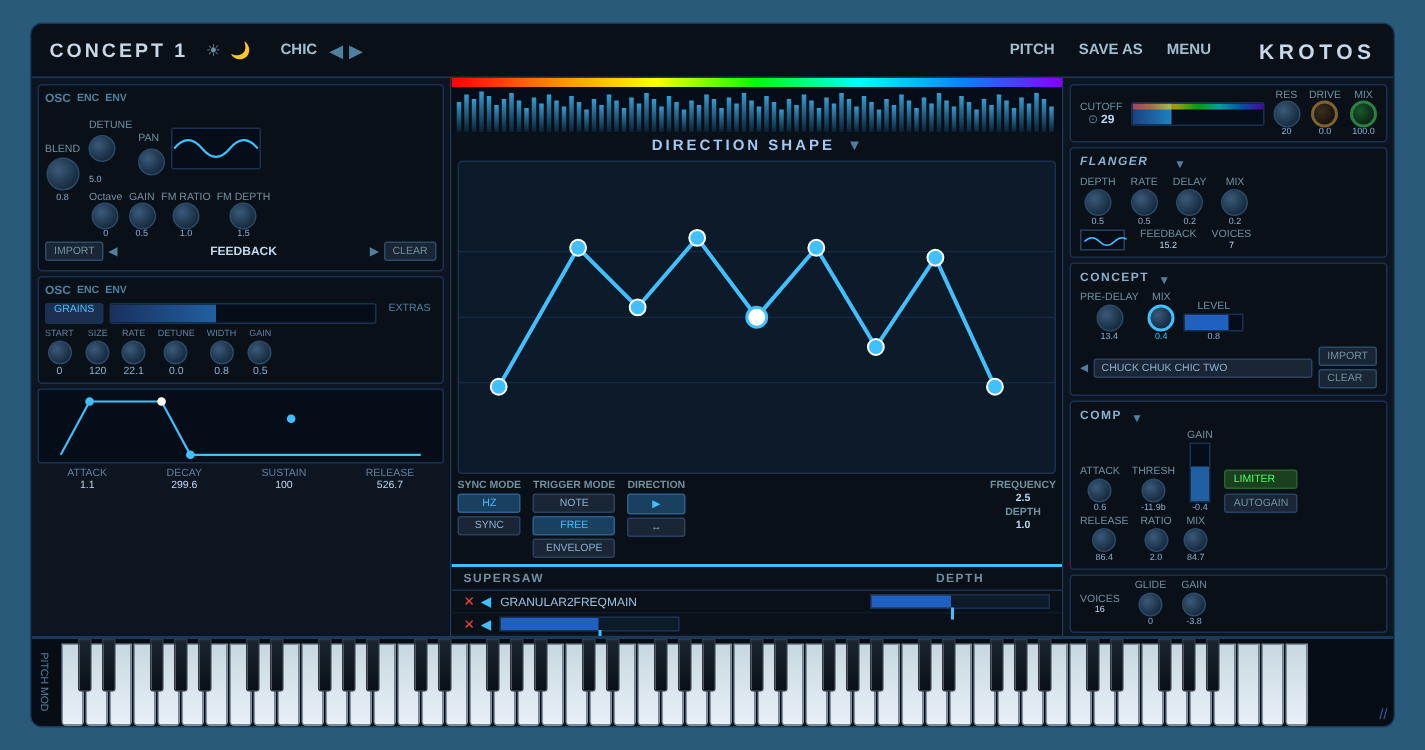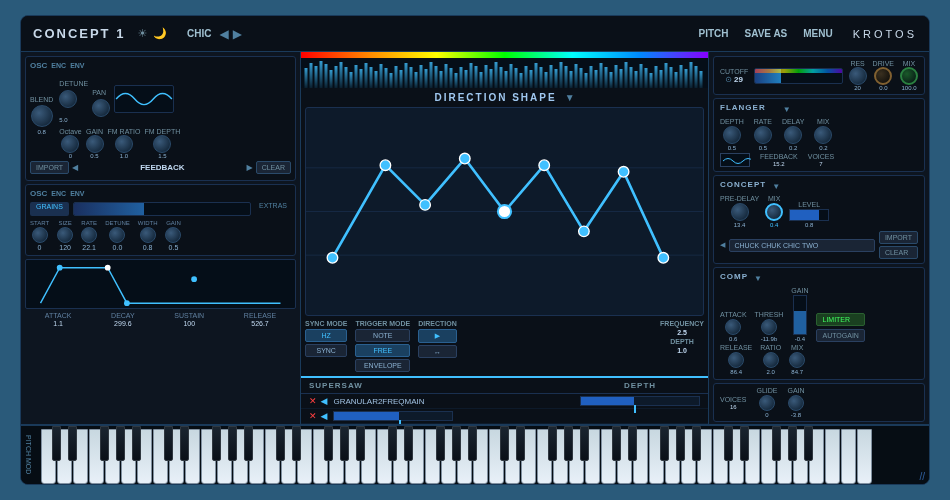--- a/index.html
+++ b/index.html
@@ -81,24 +81,24 @@
     }
     .top-btn {
       color: #a0c0d0;
       font-size: 10px;
       font-weight: bold;
       margin-left: 16px;
       cursor: pointer;
     }
     .krotos-brand {
       color: #c8d8e8;
-      font-size: 11px;
-      font-weight: normal;
+      font-size: 14px;
+      font-weight: bold;
       letter-spacing: 3px;
-      margin-left: 20px;
+      margin-left: 32px;
     }
     
     .main-content {
       flex: 1;
       display: flex;
       overflow: hidden;
     }
     
     .left-panel {
       width: 280px;
@@ -975,21 +975,21 @@
           <span class="knob-value">0.0</span>
         </div>
         <div style="display:flex;flex-direction:column;align-items:center;">
           <span class="knob-label">MIX</span>
           <div class="knob knob-small knob-green"></div>
           <span class="knob-value">100.0</span>
         </div>
       </div>
 
       <div class="section-block">
-        <div style="display:flex;align-items:center;gap:17px;margin-bottom:3px;">
+        <div style="display:flex;align-items:center;gap:17px;margin-bottom:3px;font-style:italic;">
           <span class="section-title">FLANGER</span>
           <span style="color:#5080a0;font-size:8px;">▼</span>
         </div>
         <div class="section-row">
           <div class="knob-group">
             <span class="knob-label">DEPTH</span>
             <div class="knob knob-small"></div>
             <span class="knob-value">0.5</span>
           </div>
           <div class="knob-group">

